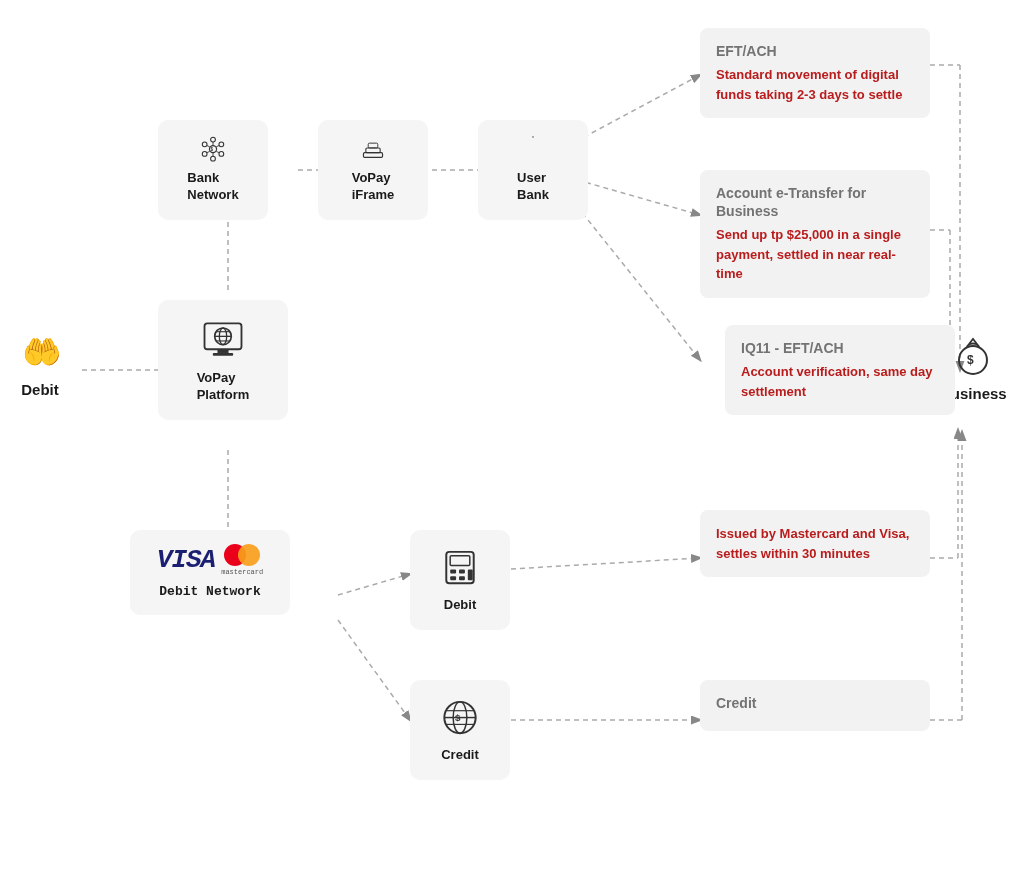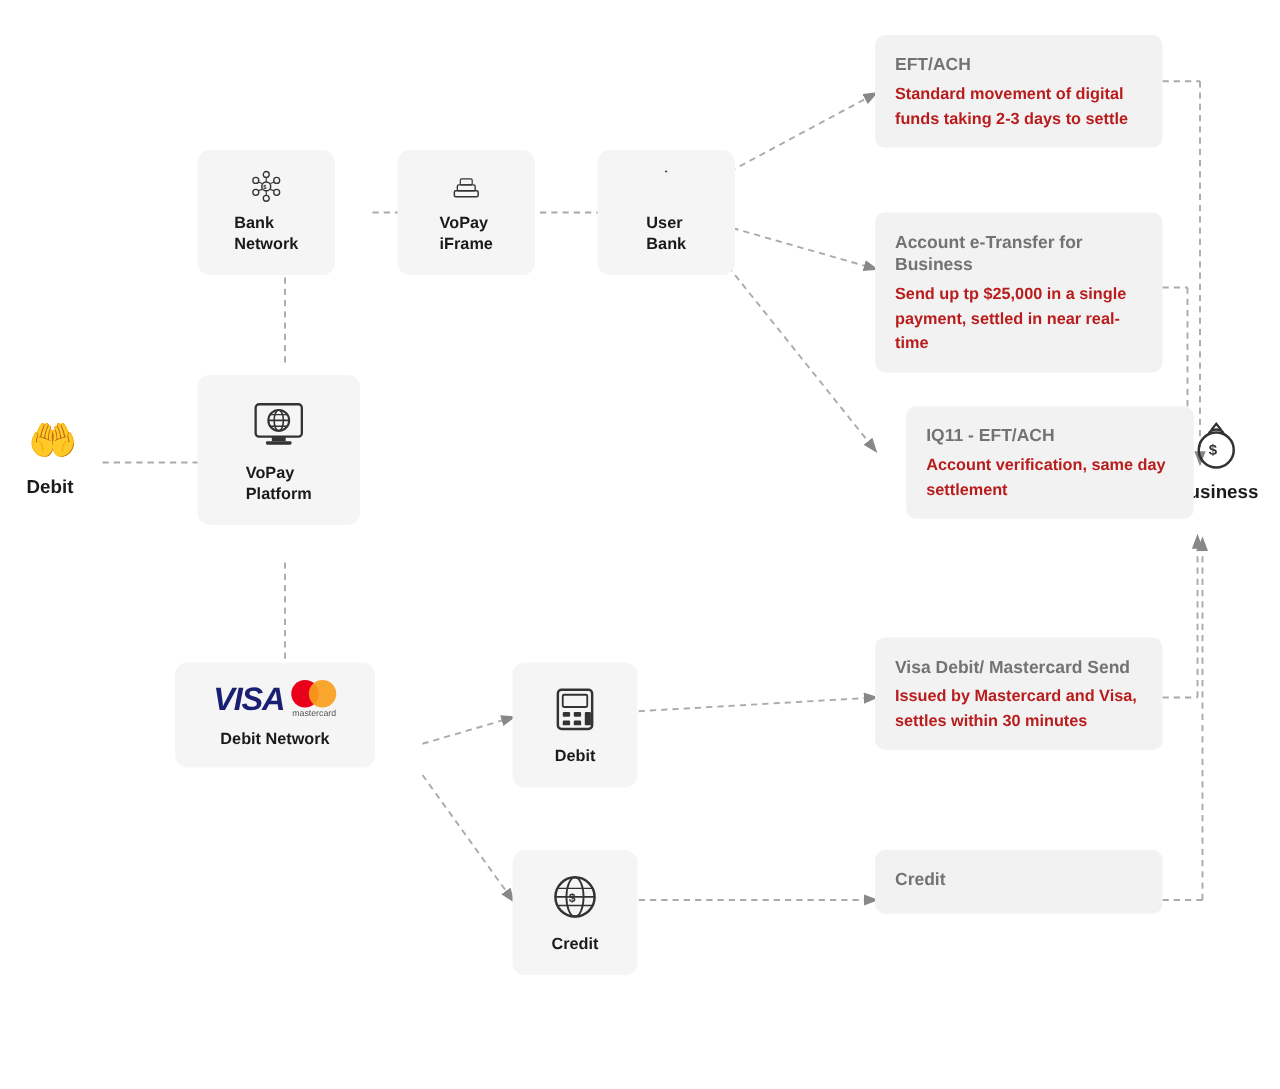--- a/index.html
+++ b/index.html
@@ -260,21 +260,21 @@
         <line x1="16" y1="22" x2="34" y2="22" stroke="#333" stroke-width="1.4"></line>
         <line x1="17" y1="17" x2="33" y2="17" stroke="#333" stroke-width="1.2"></line>
         <line x1="17" y1="27" x2="33" y2="27" stroke="#333" stroke-width="1.2"></line>
         <rect x="19" y="36" width="12" height="4" fill="#333"></rect>
         <rect x="14" y="40" width="22" height="3" rx="1" fill="#333"></rect>
       </svg>
       <span class="node-label">VoPay<br>Platform</span>
     </div>
   </div>
 
-  <div style="position:absolute; left:140px; top:530px;">
+  <div style="position:absolute; left:130px; top:530px;font-family:Liberation Mono, monospace;">
     <div class="visa-box">
       <div class="visa-logos">
         <div>
           <span style="font-size:26px; font-weight:900; font-style:italic; color:#1a1f71; letter-spacing:-1px;">VISA</span>
         </div>
         <div style="position:relative; display:inline-block;">
           <div style="display:flex; align-items:center; flex-direction:column;">
             <div style="display:flex; position:relative; width:36px; height:22px; align-items:center;">
               <div style="width:22px; height:22px; background:#eb001b; border-radius:50%; position:absolute; left:0;"></div>
               <div style="width:22px; height:22px; background:#f79e1b; border-radius:50%; position:absolute; left:14px; opacity:0.92;"></div>
@@ -340,21 +340,20 @@
     <div class="info-card-title">Account e-Transfer for Business</div>
     <div class="info-card-body">Send up tp $25,000 in a single payment, settled in near real-time</div>
   </div>
 
   <div class="info-card" style="top:325px; left:725px;">
     <div class="info-card-title">IQ11 - EFT/ACH</div>
     <div class="info-card-body">Account verification, same day settlement</div>
   </div>
 
   <div class="info-card" style="top:510px; left:700px;">
-    <div class="info-card-title">Visa Debit/ Mastercard Send</div>
     <div class="info-card-body">Issued by Mastercard and Visa, settles within 30 minutes</div>
   </div>
 
   <div class="info-card" style="top:680px; left:700px;">
     <div class="info-card-title">Credit</div>
   </div>
 
 </div>
 
 </body></html>

